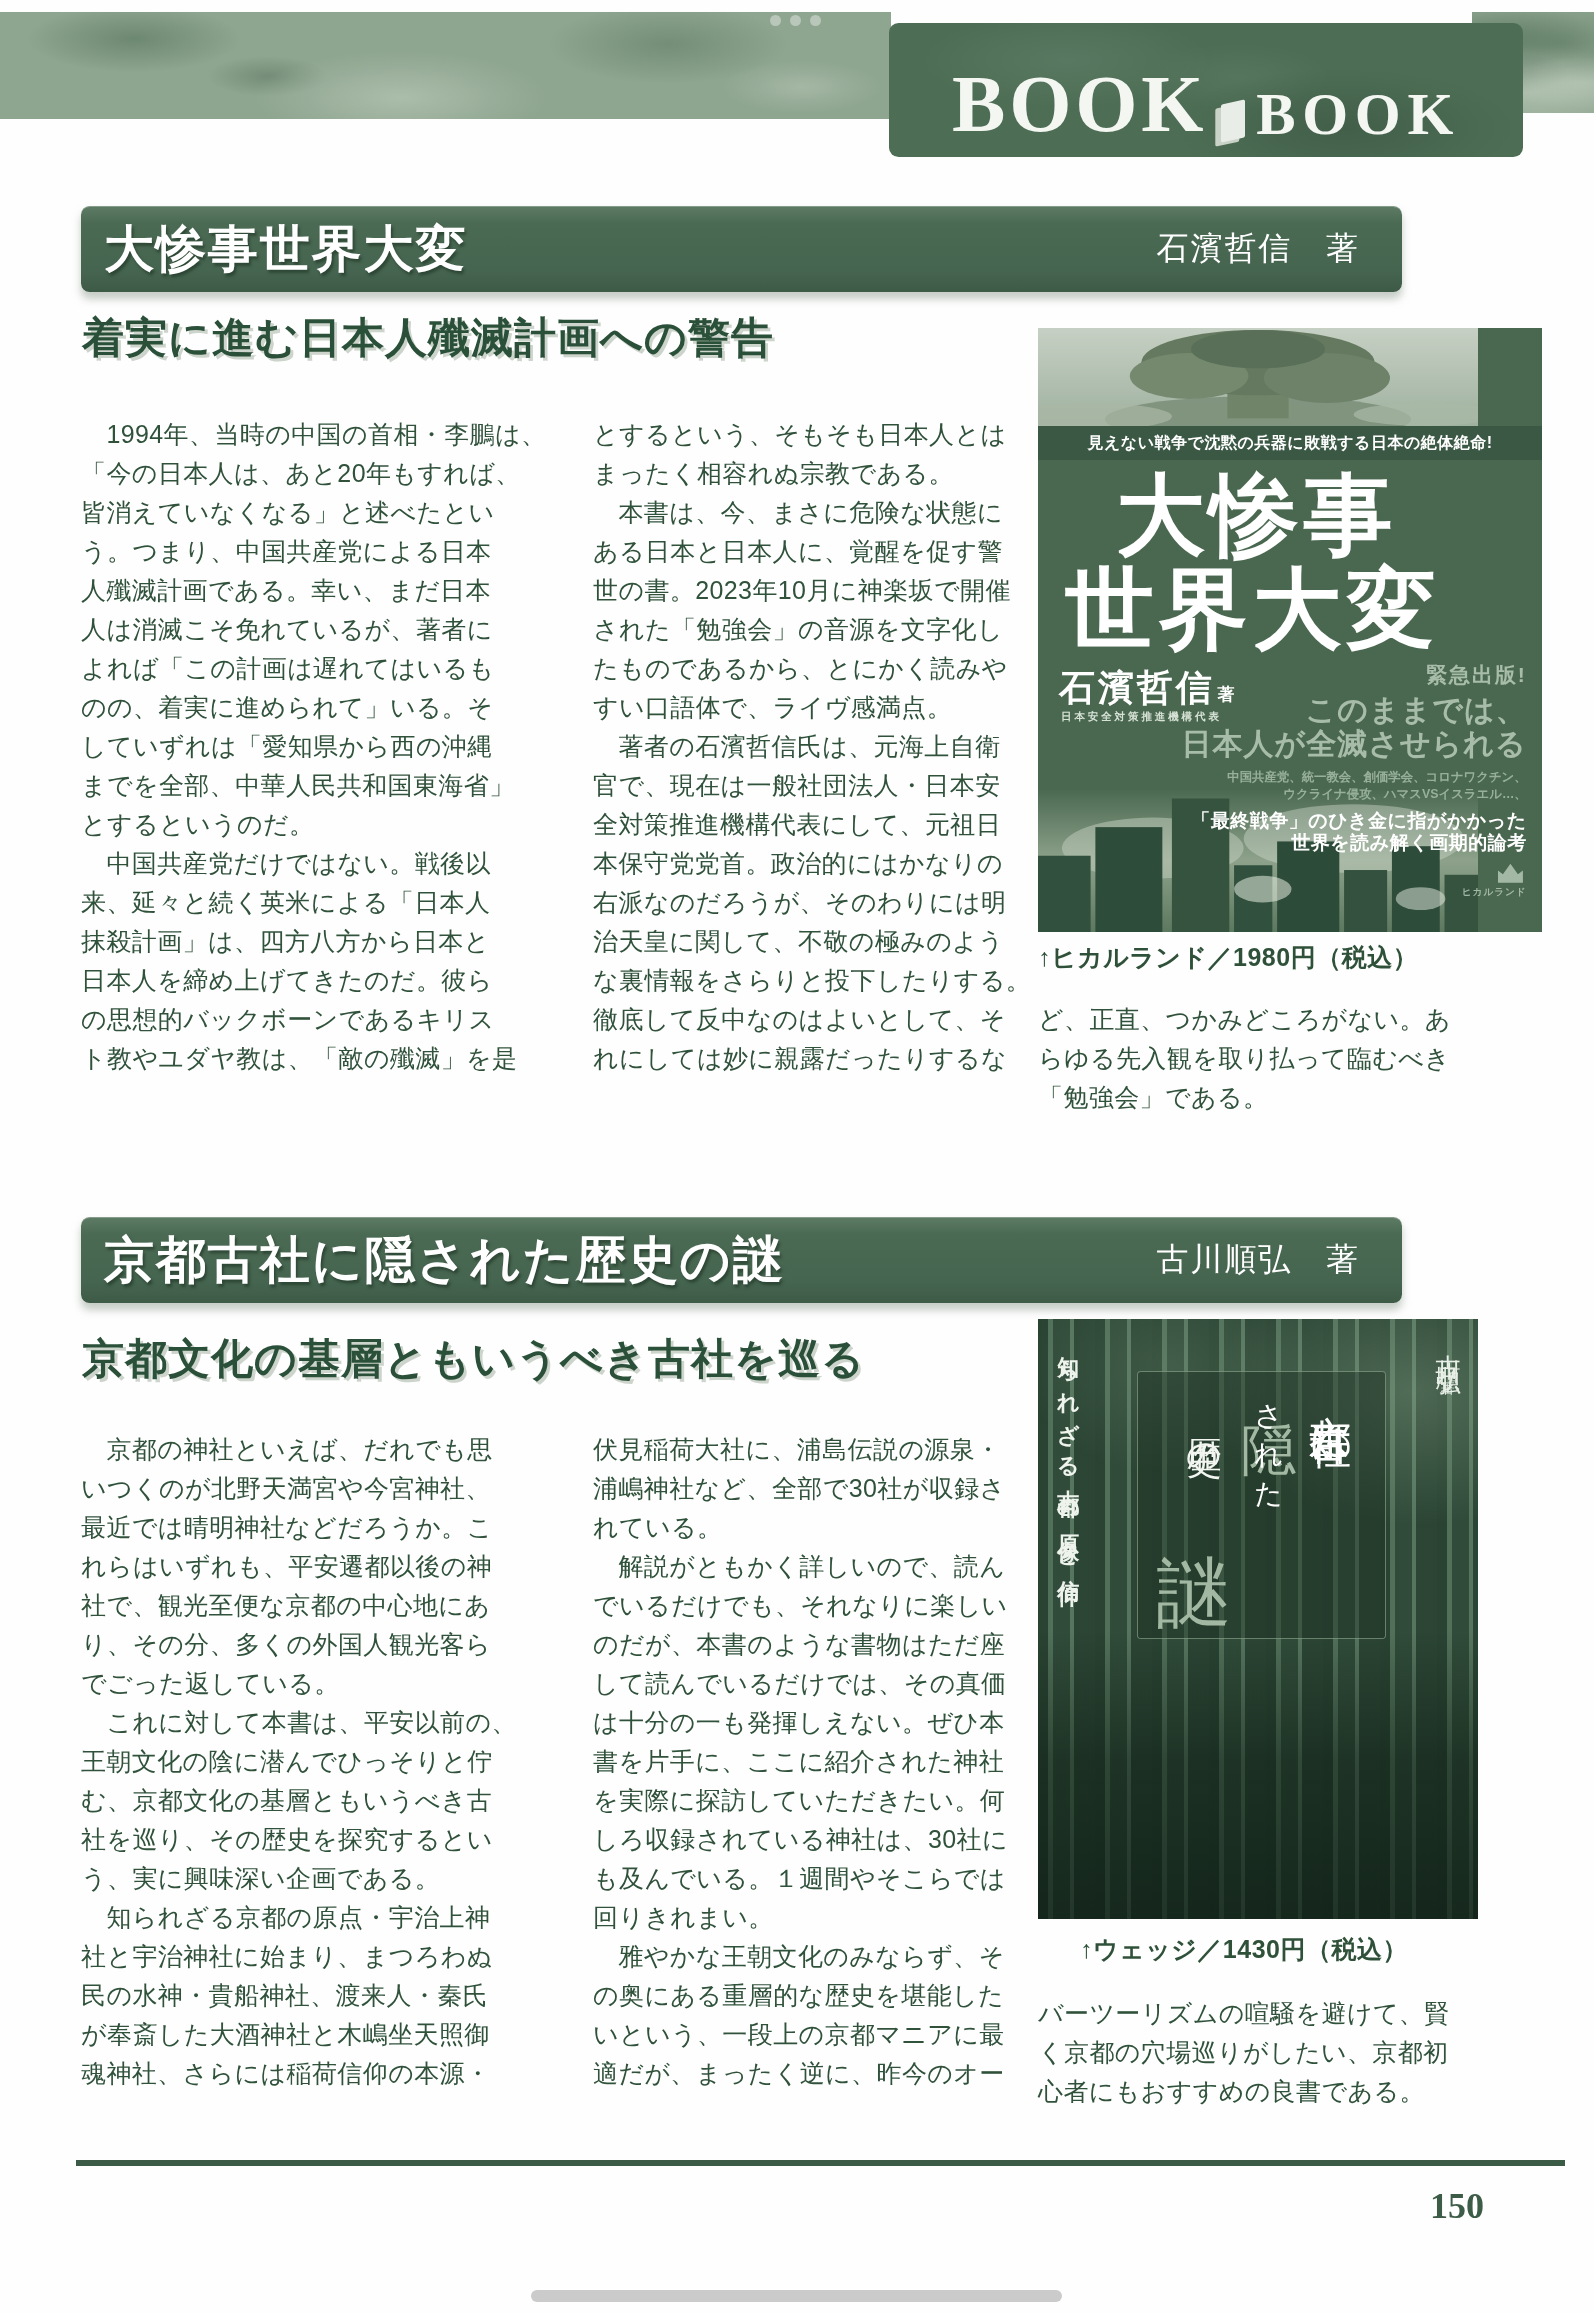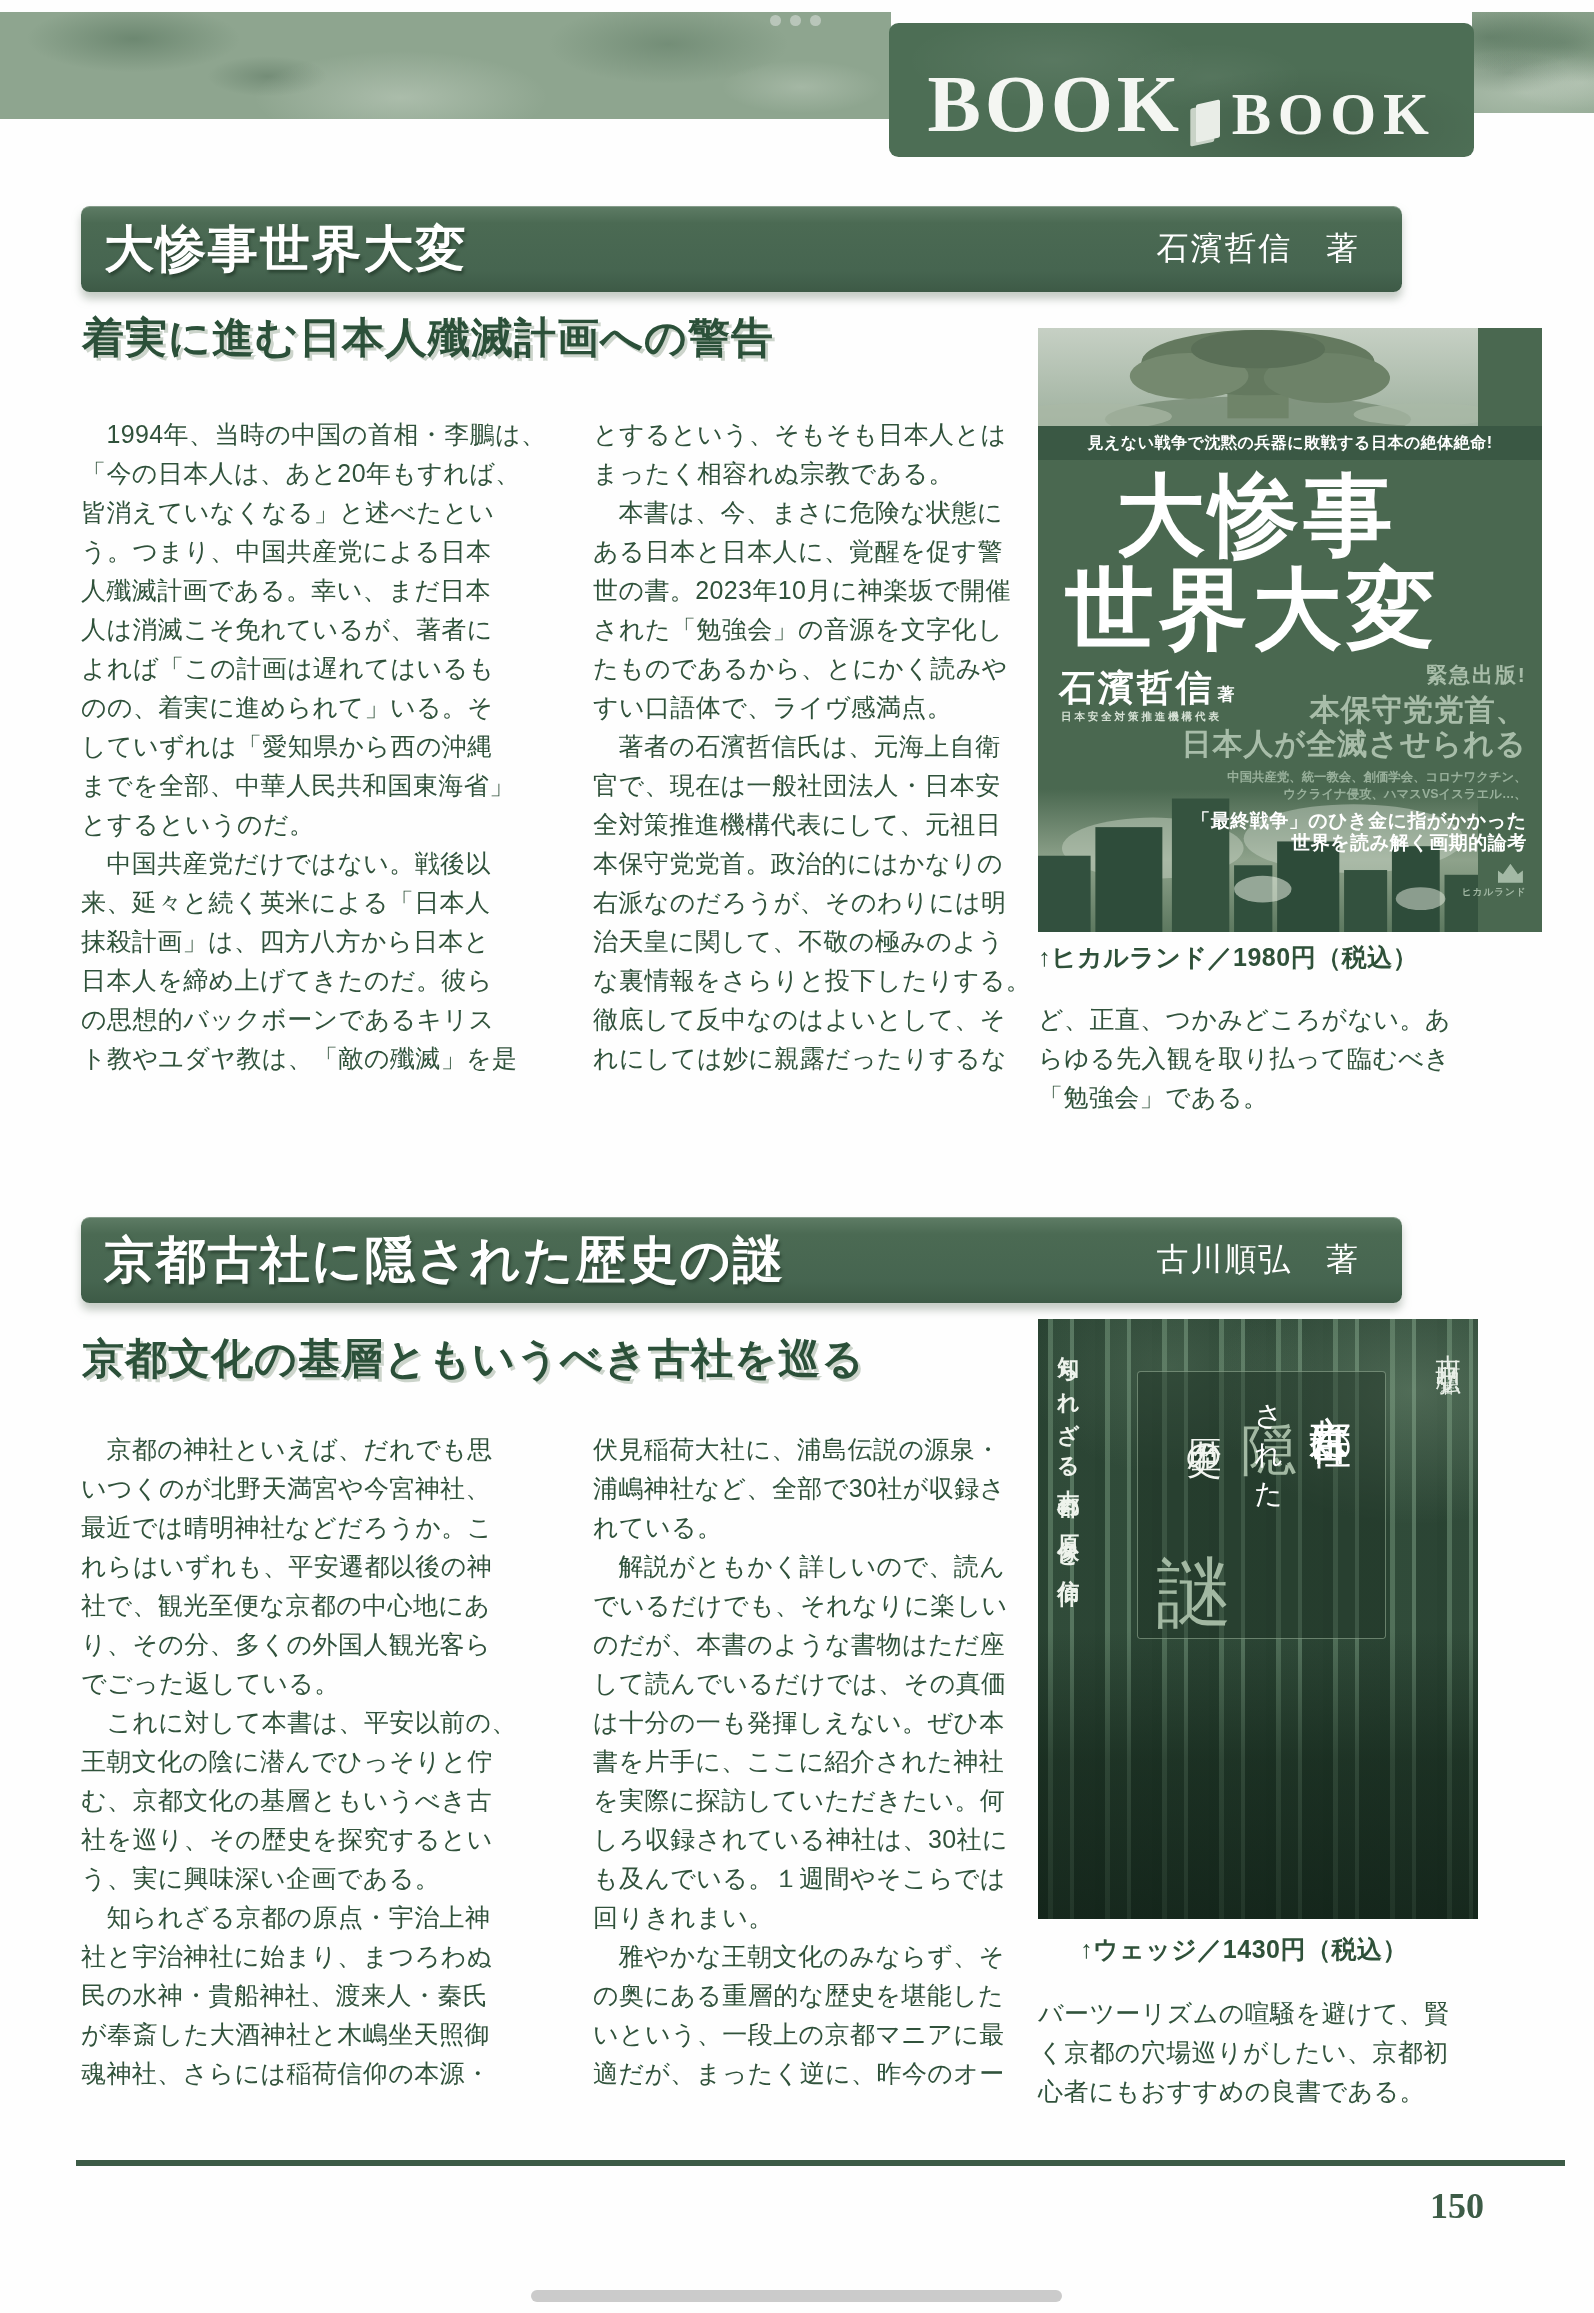--- a/index.html
+++ b/index.html
@@ -9,21 +9,21 @@
   .marble{background-color:#8ea58f;background-image:
       radial-gradient(153px 48px at 15% 25%, rgba(47,81,57,.35), transparent 70%),
       radial-gradient(210px 67px at 45% 80%, rgba(232,238,229,.32), transparent 70%),
       radial-gradient(172px 57px at 75% 30%, rgba(47,81,57,.28), transparent 70%),
       radial-gradient(115px 38px at 90% 70%, rgba(232,238,229,.25), transparent 70%),
       radial-gradient(86px 29px at 30% 60%, rgba(40,70,50,.25), transparent 70%);}
   .band-left{position:absolute;left:0;top:11.5px;width:891px;height:107px;}
   .band-right{position:absolute;left:1472px;top:11.5px;width:122px;height:101px;}
   .menu-dots{position:absolute;left:770px;top:15.3px;display:flex;gap:9.6px;}
   .menu-dots i{width:10.5px;height:10.5px;border-radius:50%;background:#b9c6ba;display:block;}
-  .logo-box{position:absolute;left:889px;top:23px;width:585px;height:134px;border-radius:9.6px;
+  .logo-box{position:absolute;left:889px;top:23px;width:634px;height:134px;border-radius:9.6px;
       background-color:#4d6e55;background-image:
       radial-gradient(210px 67px at 28% 28%, rgba(255,255,255,.07), transparent 70%),
       radial-gradient(249px 86px at 72% 78%, rgba(0,0,0,.14), transparent 70%),
       radial-gradient(134px 48px at 55% 40%, rgba(255,255,255,.05), transparent 70%);
       display:flex;align-items:flex-end;justify-content:center;padding-bottom:13.4px;box-sizing:border-box;}
   .logo-book{font-family:"Liberation Serif","DejaVu Serif",serif;font-weight:700;font-size:80px;line-height:1;
       color:#f4f6f2;letter-spacing:3.8px;}
   .logo-guide{font-family:"Liberation Serif","DejaVu Serif",serif;font-weight:700;font-size:59px;line-height:1;
       color:#f4f6f2;letter-spacing:6.7px;margin-left:11.5px;}
   .book-glyph{width:24px;height:38px;background:#e9ede7;margin:0 0 3.8px 13.4px;transform:skewY(-12deg);
@@ -172,21 +172,21 @@
     </div>
     <div class="c1-tagline">見えない戦争で沈黙の兵器に敗戦する日本の絶体絶命!</div>
     <div class="c1-title" style="left:78px;top:143px;text-align:center;">大惨事</div>
     <div class="c1-title" style="left:27px;top:237px;">世界大変</div>
     <div class="c1-author">
       <span>石濱哲信</span><span class="chosha">著</span>
     </div>
     <div class="c1-author-title">日本安全対策推進機構代表</div>
     <div class="c1-right">
       <div class="c1-urgent">緊急出版!</div>
-      <div class="c1-lead">本保守党党首、</div>
+      <div class="c1-lead">このままでは、</div>
       <div class="c1-lead">日本人が全滅させられる</div>
       <div class="c1-sublines">
         <div class="c1-subline">中国共産党、統一教会、創価学会、コロナワクチン、</div>
         <div class="c1-subline">ウクライナ侵攻、ハマスVSイスラエル…、</div>
       </div>
       <div class="c1-catches">
         <div class="c1-catch">「最終戦争」のひき金に指がかかった</div>
         <div class="c1-catch">世界を読み解く画期的論考</div>
       </div>
       <div class="c1-pub">

